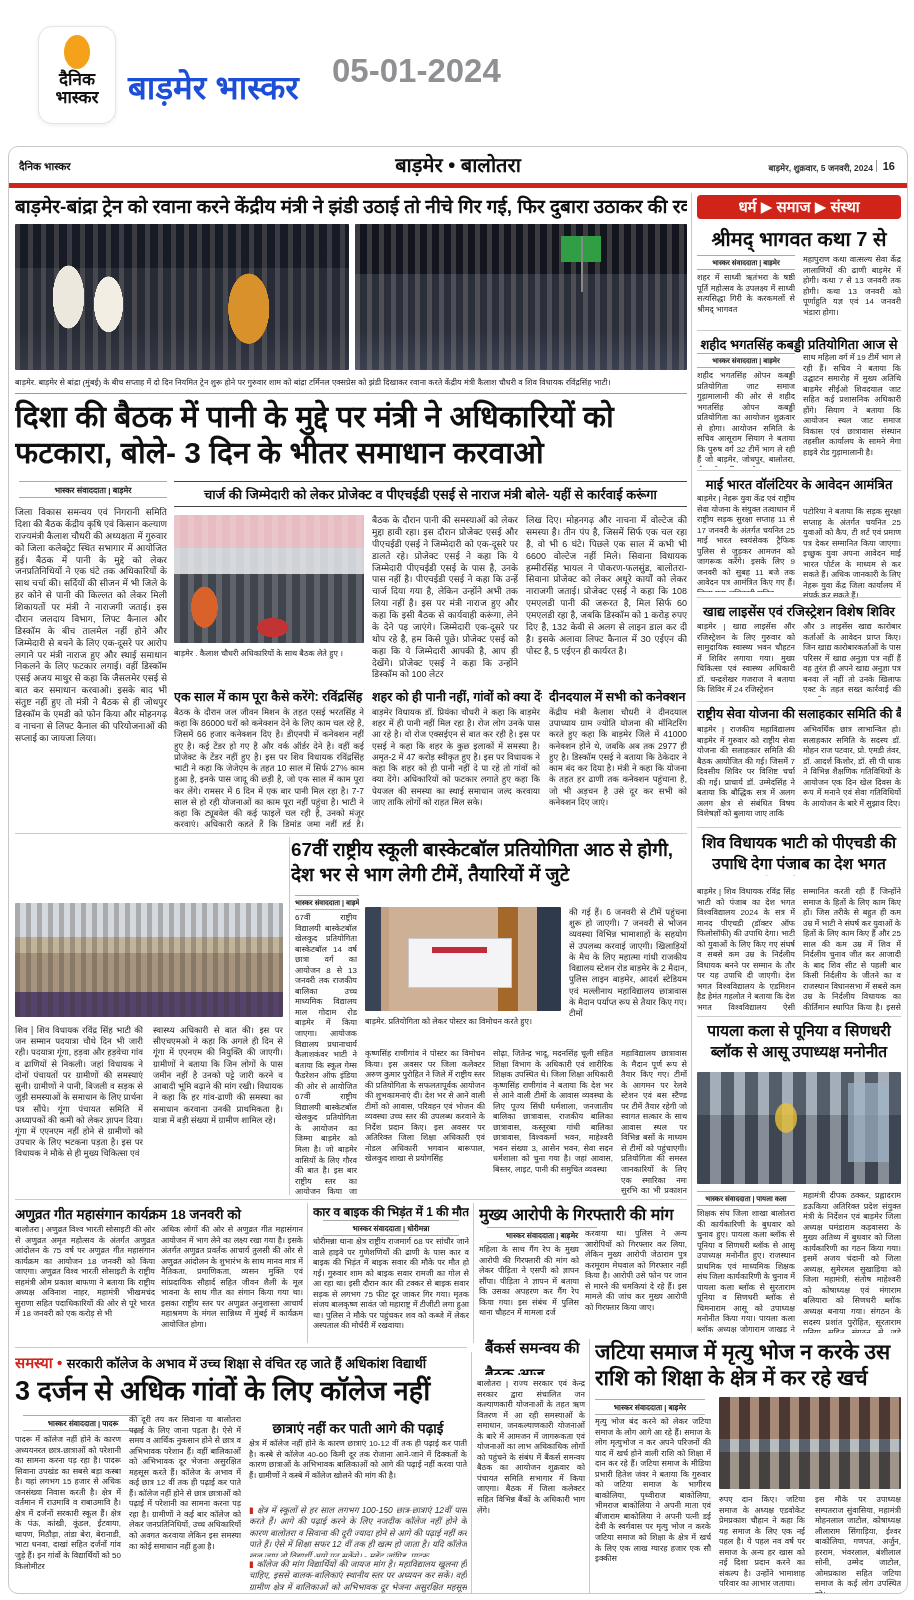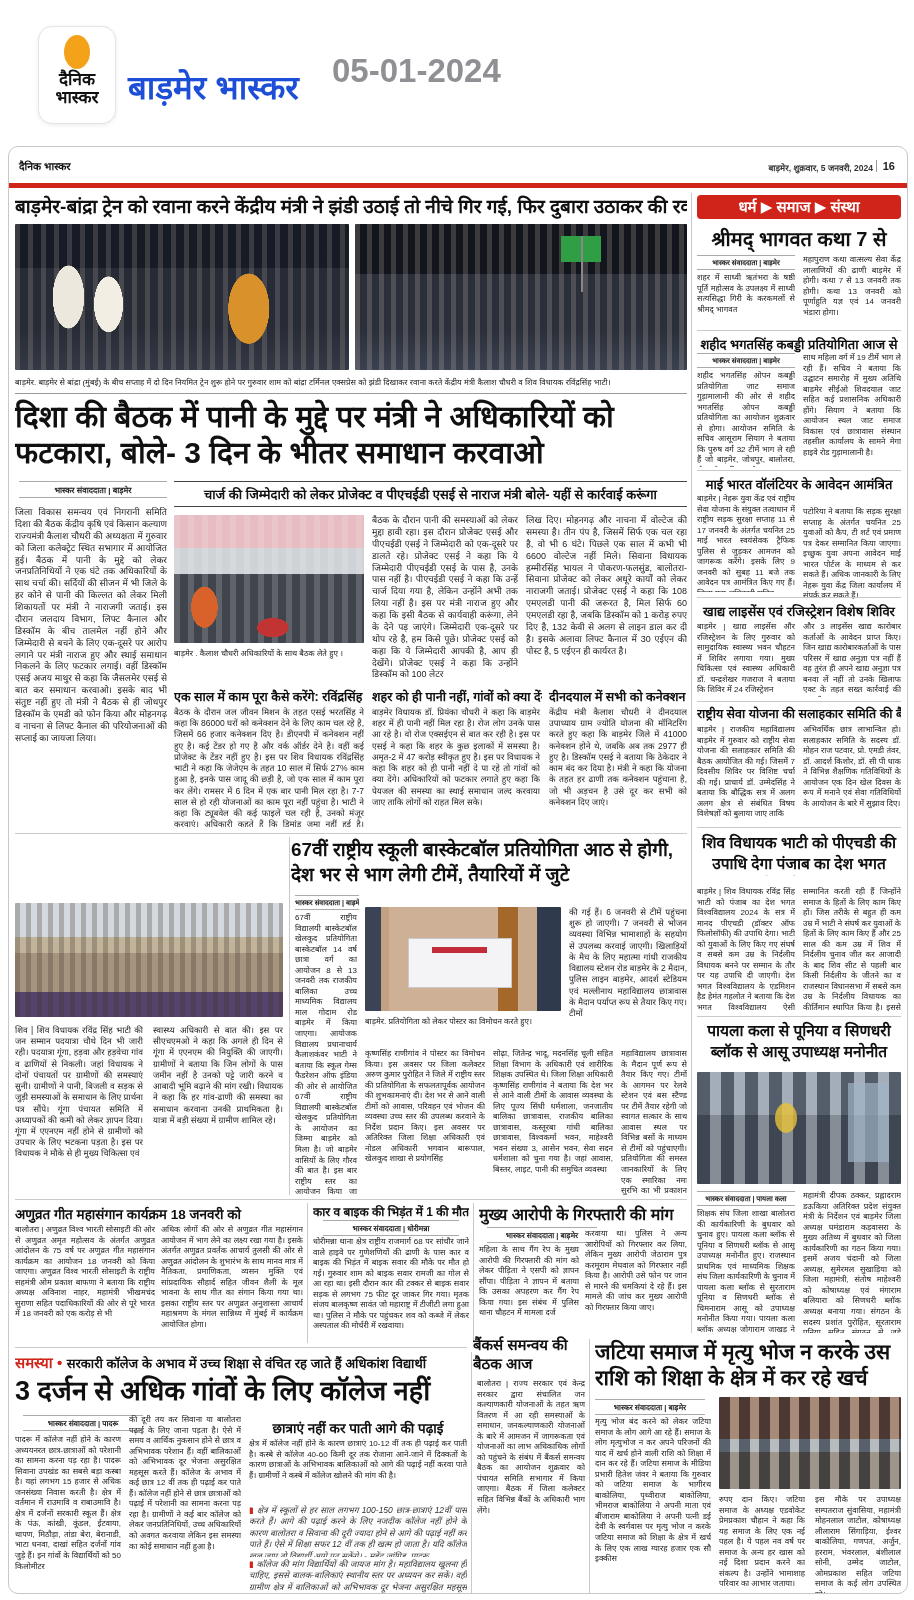--- a/index.html
+++ b/index.html
@@ -42,20 +42,21 @@
   <div class="logo-dot"></div>
   <div class="logo-txt">दैनिक</div>
   <div class="logo-txt">भास्कर</div>
 </div>
 <div class="viewer-title">बाड़मेर भास्कर</div>
 <div class="viewer-date">05-01-2024</div>
 
 <div class="sheet">
 
   <div class="abs hd" style="left:10px;top:12px;font-size:10.5px;">दैनिक भास्कर</div>
+  <div class="abs hd" style="left:0;right:0;top:4px;text-align:center;font-size:20px;">बाड़मेर • बालोतरा</div>
   <div class="abs" style="right:34px;top:15px;font-size:8.5px;font-weight:700;color:#333;">बाड़मेर, शुक्रवार, 5 जनवरी, 2024</div>
   <div class="abs" style="right:12px;top:13px;font-size:11px;font-weight:700;color:#222;border-left:1px solid #999;padding-left:6px;">16</div>
   <div class="redbar"></div>
 
   <div class="abs hd" style="left:6px;top:46px;width:672px;font-size:19px;white-space:nowrap;overflow:hidden;">बाड़मेर-बांद्रा ट्रेन को रवाना करने केंद्रीय मंत्री ने झंडी उठाई तो नीचे गिर गई, फिर दुबारा उठाकर की रवाना</div>
 
   <div class="photo" style="left:6px;top:77px;width:334px;height:146px;background:
       radial-gradient(ellipse 34px 58px at 70% 58%, #d9922b 0 60%, rgba(0,0,0,0) 61%),
       radial-gradient(ellipse 26px 52px at 16% 50%, #ece8de 0 60%, rgba(0,0,0,0) 61%),
       radial-gradient(ellipse 24px 46px at 28% 55%, #f2eee4 0 60%, rgba(0,0,0,0) 61%),
@@ -163,21 +164,21 @@
 
   <div class="abs bt-i" style="left:240px;top:1358px;width:218px;height:52px;">
     <span class="qmark">▮ </span><span>क्षेत्र में स्कूलों से हर साल लगभग 100-150 छात्र-छात्राएं 12वीं पास करते हैं। आगे की पढ़ाई करने के लिए नजदीक कॉलेज नहीं होने के कारण बालोतरा व सिवाना की दूरी ज्यादा होने से आगे की पढ़ाई नहीं कर पाते हैं। ऐसे में शिक्षा सफर 12 वीं तक ही खत्म हो जाता है। यदि कॉलेज खुल जाए तो विद्यार्थी आगे पढ़ सकेंगे। - महेंद्र जांगिड़, पादरू</span>
   </div>
   <div class="abs bt-i" style="left:240px;top:1412px;width:218px;height:34px;">
     <span class="qmark">▮ </span><span>कॉलेज की मांग विद्यार्थियों की जायज मांग है। महाविद्यालय खुलना ही चाहिए, इससे बालक-बालिकाएं स्थानीय स्तर पर अध्ययन कर सकें। वहीं ग्रामीण क्षेत्र में बालिकाओं को अभिभावक दूर भेजना असुरक्षित महसूस करते हैं। - राजेंद्रसिंह राजगुरू, पादरू</span>
   </div>
 
   <div class="rule-v" style="left:462px;top:1205px;height:241px;"></div>
 
-  <div class="abs hd" style="left:464px;top:1188px;width:108px;height:40px;font-size:15px;line-height:19px;overflow:hidden;">बैंकर्स समन्वय की बैठक आज</div>
+  <div class="abs hd" style="left:476px;top:1188px;width:108px;height:40px;font-size:15px;line-height:26px;overflow:hidden;">बैंकर्स समन्वय की बैठक आज</div>
   <div class="abs bt" style="left:468px;top:1232px;width:108px;height:214px;font-size:8px;">बालोतरा | राज्य सरकार एवं केन्द्र सरकार द्वारा संचालित जन कल्याणकारी योजनाओं के तहत ऋण वितरण में आ रही समस्याओं के समाधान, जनकल्याणकारी योजनाओं के बारे में आमजन में जागरूकता एवं योजनाओं का लाभ अधिकाधिक लोगों को पहुंचने के संबंध में बैंकर्स समन्वय बैठक का आयोजन शुक्रवार को पंचायत समिति सभागार में किया जाएगा। बैठक में जिला कलेक्टर सहित विभिन्न बैंकों के अधिकारी भाग लेंगे।</div>
 
   <div class="rule-v" style="left:580px;top:1192px;height:254px;"></div>
 
   <div class="abs hd" style="left:586px;top:1192px;width:306px;height:54px;font-size:21px;line-height:26px;overflow:hidden;">जटिया समाज में मृत्यु भोज न करके उस राशि को शिक्षा के क्षेत्र में कर रहे खर्च</div>
   <div class="abs by" style="left:586px;top:1252px;width:110px;font-size:7.5px;">भास्कर संवाददाता | बाड़मेर</div>
   <div class="abs bt" style="left:586px;top:1270px;width:116px;height:176px;font-size:8px;">मृत्यु भोज बंद करने को लेकर जटिया समाज के लोग आगे आ रहे हैं। समाज के लोग मृत्युभोज न कर अपने परिजनों की याद में खर्च होने वाली राशि को शिक्षा में दान कर रहे हैं। जटिया समाज के मीडिया प्रभारी हितेश जंवर ने बताया कि गुरुवार को जटिया समाज के भागीरथ बाकोलिया, पृथ्वीराज बाकोलिया, भीमराज बाकोलिया ने अपनी माता एवं बींजाराम बाकोलिया ने अपनी पत्नी डई देवी के स्वर्गवास पर मृत्यु भोज न करके जटिया समाज को शिक्षा के क्षेत्र में खर्च के लिए एक लाख ग्यारह हजार एक सौ इक्कीस</div>
 
   <div class="photo" style="left:710px;top:1250px;width:182px;height:92px;background:
       repeating-linear-gradient(90deg, rgba(28,33,44,.50) 0 11px, rgba(238,233,222,.38) 11px 20px),

